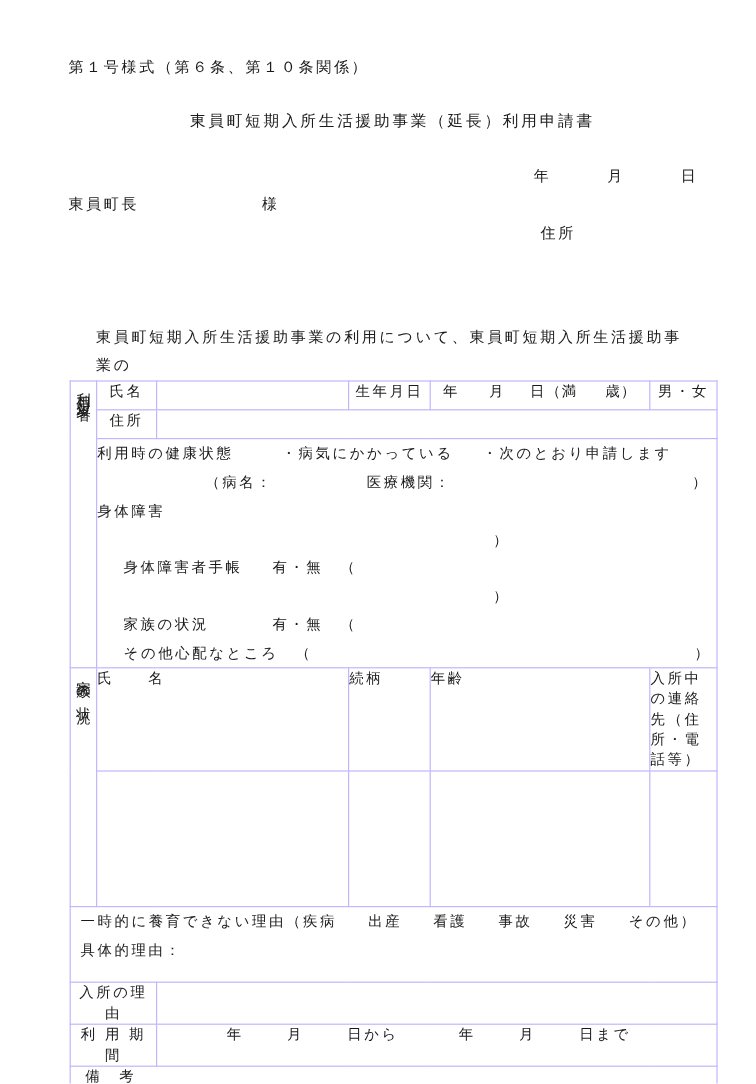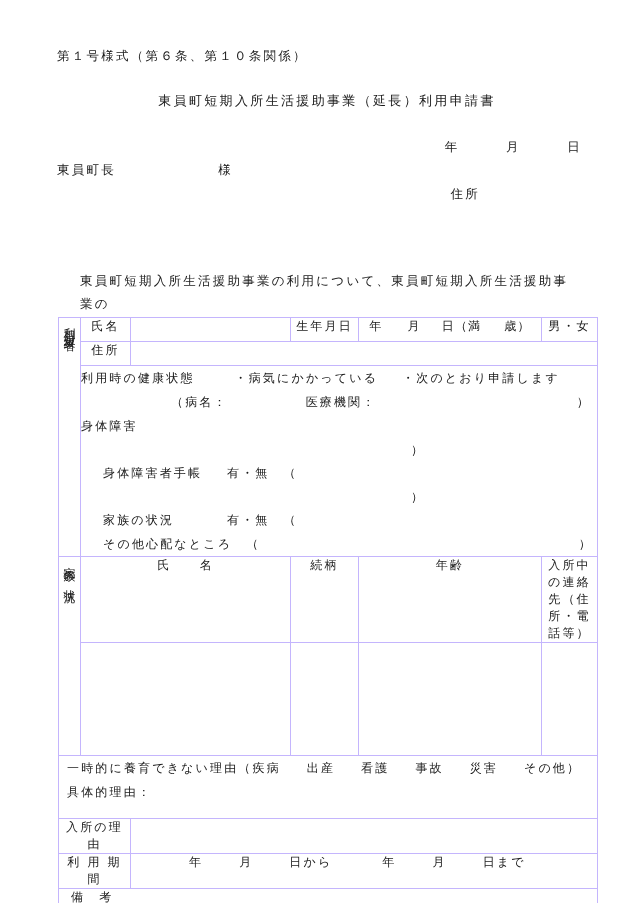--- a/index.html
+++ b/index.html
@@ -157,21 +157,21 @@
 
   .bikou-cell { padding: 4px 6px; letter-spacing: 0.18em; }
   .bikou-cell .bk { display:inline-block; padding-left: 12px; }
 
   .dob-cell { text-align: center; letter-spacing: 0.1em; padding: 3px 2px; vertical-align: middle;}
   .dob-cell .d1 { display:inline-block; }
   .dob-cell .d2 { display:inline-block; margin-left: 20px; }
   .dob-cell .d3 { display:inline-block; margin-left: 16px; }
   .dob-cell .d4 { display:inline-block; margin-left: 18px; }
 
-  .fam-head { text-align:center; vertical-align: middle; padding: 4px 2px; }
+  .fam-head { text-align:left; vertical-align: middle; padding: 4px 2px; }
 </style>
 </head>
 <body>
 
 <div class="page">
 
   <div class="form-no jp">第１号様式（第６条、第１０条関係）</div>
 
   <div class="doc-title jp">東員町短期入所生活援助事業（延長）利用申請書</div>
 

